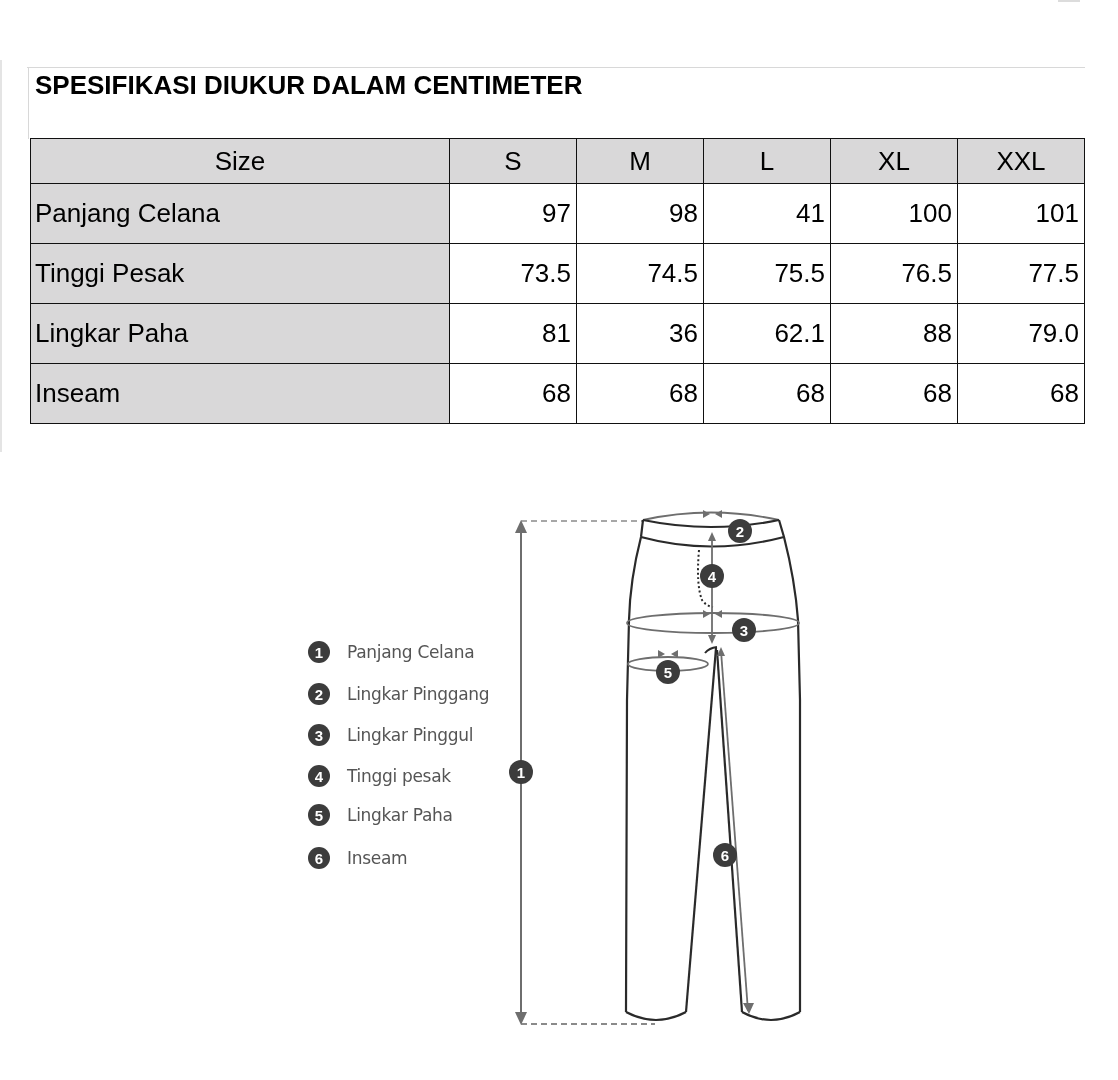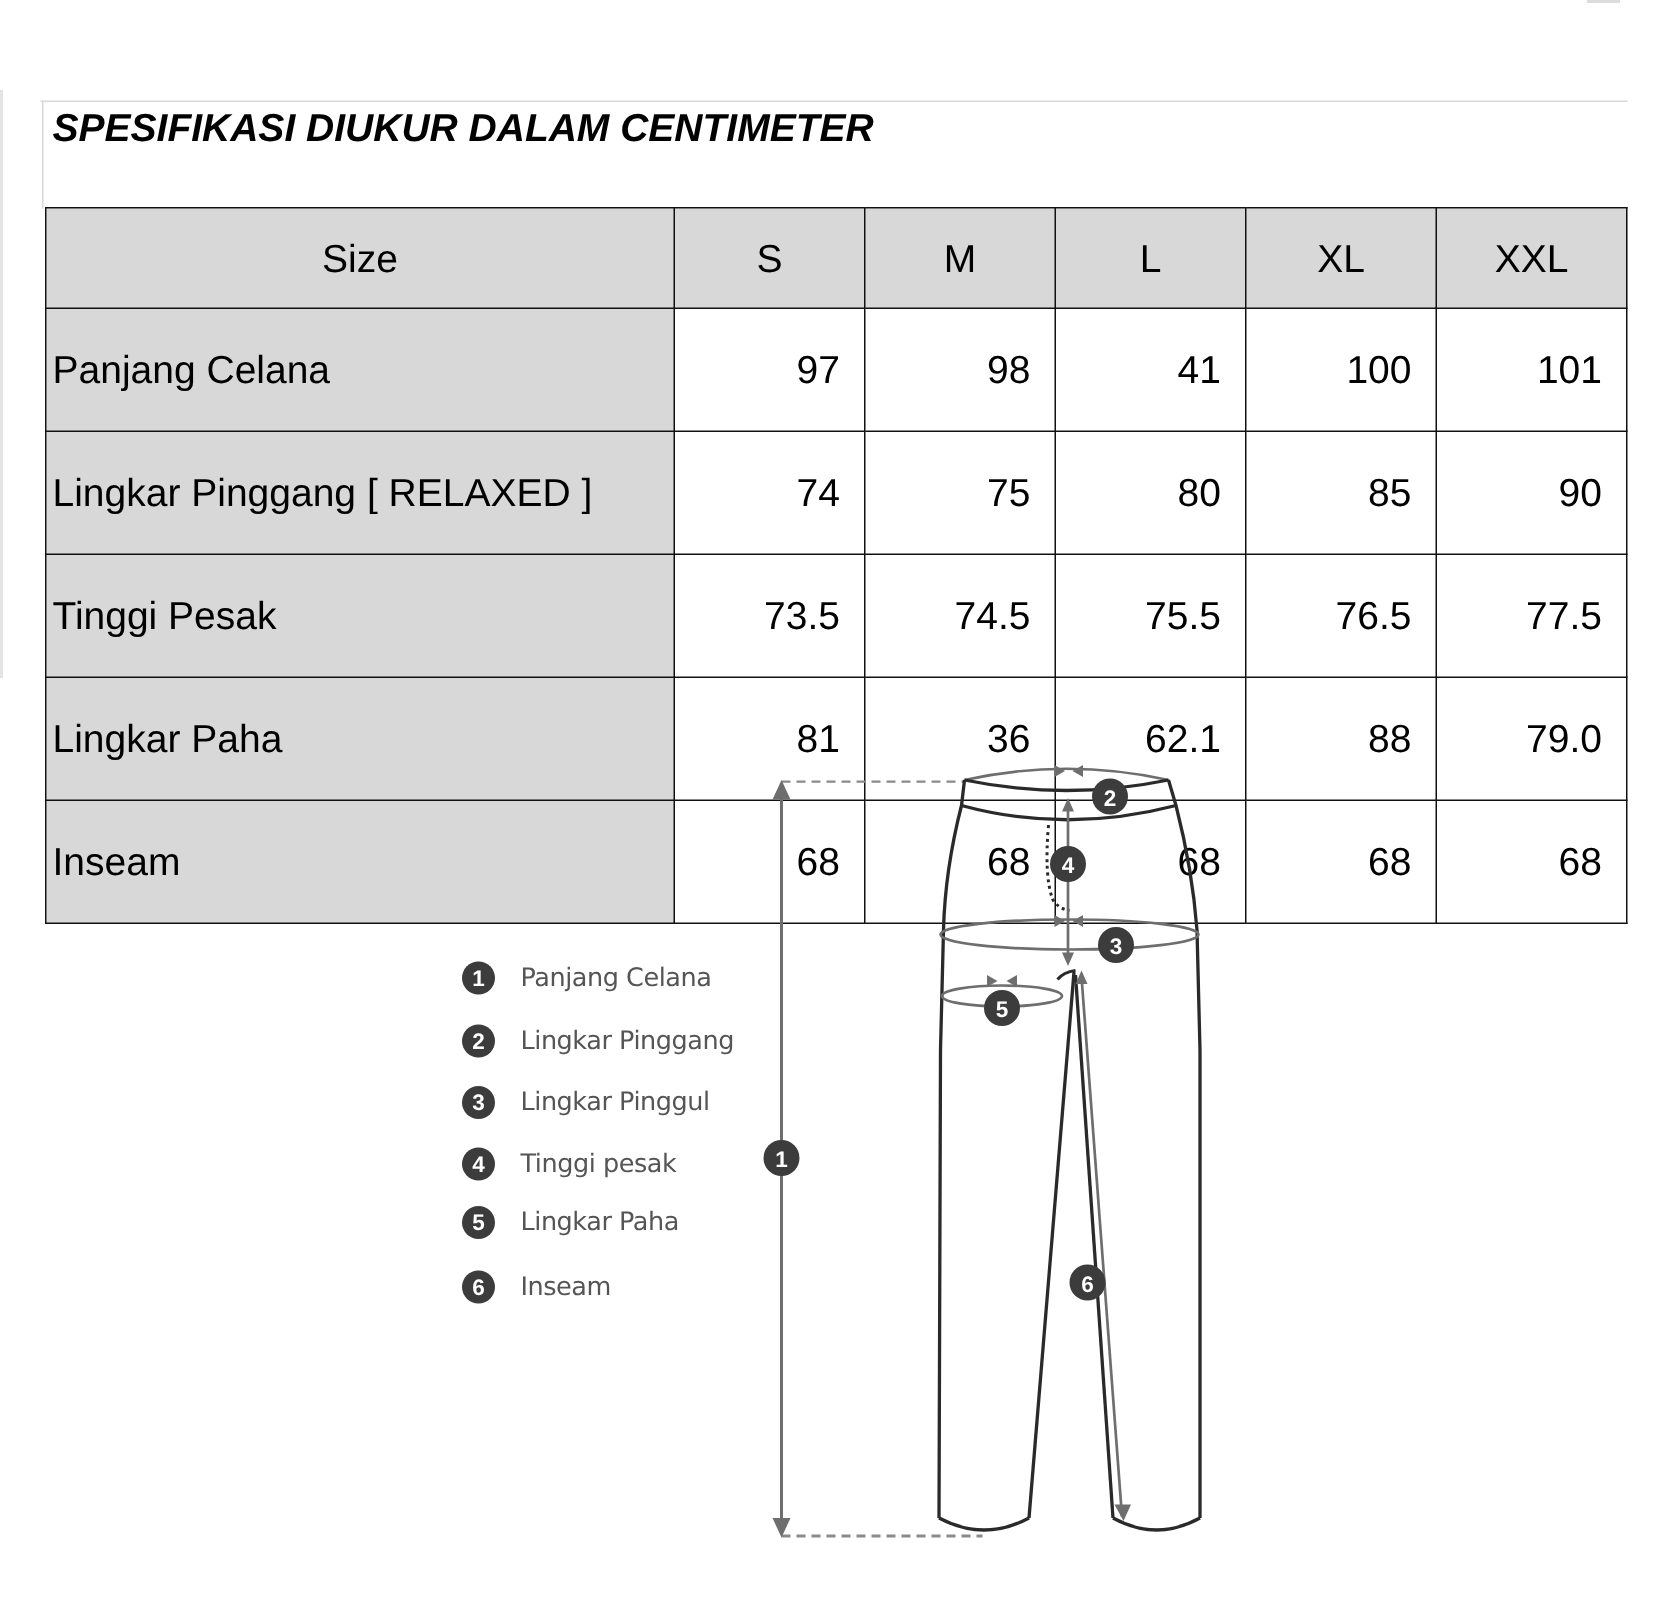--- a/index.html
+++ b/index.html
@@ -2,23 +2,23 @@
 <html><head>
 <meta charset="utf-8">
 <style>
   html, body { margin: 0; padding: 0; background: #ffffff; }
   body { width: 1118px; height: 1080px; position: relative; overflow: hidden;
          font-family: "Liberation Sans", sans-serif; color: #000; }
   .frame-top { position: absolute; left: 27px; top: 67px; width: 1058px; height: 1px; background: #d8d8d8; }
   .frame-left { position: absolute; left: 28px; top: 67px; width: 1px; height: 72px; background: #d8d8d8; }
   .edge-line { position: absolute; left: 0; top: 60px; width: 2px; height: 392px; background: #e4e4e4; }
   .corner-mark { position: absolute; left: 1058px; top: 0; width: 22px; height: 2px; background: #dcdcdc; }
-  .title { position: absolute; left: 35px; top: 70px; font-size: 26px; font-weight: bold; letter-spacing: 0px; white-space: nowrap; font-style: italic; }
+  .title { position: absolute; left: 35px; top: 70px; font-size: 26px; font-weight: bold; letter-spacing: 0px; white-space: nowrap; }
   table.spec { position: absolute; left: 30px; top: 138px; border-collapse: collapse; table-layout: fixed; }
-  table.spec td, table.spec th { border: 1.5px solid #111; padding: 16px; font-size: 26px; font-weight: normal; }
+  table.spec td, table.spec th { border: 1.5px solid #111; padding: 5px; font-size: 26px; font-weight: normal; }
   table.spec th { height: 34px; background: #d9d8d9; text-align: center; }
   table.spec td { height: 49px; text-align: right; background: #fff; }
   table.spec td.rowlabel { background: #d9d8d9; text-align: left; padding-left: 4px; white-space: nowrap; }
   .diagram { position: absolute; left: 0; top: 480px; width: 1118px; height: 600px; }
   .legend { position: absolute; left: 308px; top: 640px; }
   .legend-item { position: absolute; left: 0; height: 24px; display: flex; align-items: center; white-space: nowrap; }
   .legend-badge { width: 22px; height: 22px; border-radius: 50%; background: #3c3c3c; color: #fff;
                   font-size: 15px; font-weight: bold; display: flex; align-items: center; justify-content: center; }
   .legend-label { margin-left: 17px; font-size: 17px; color: #555; font-family: "DejaVu Sans", sans-serif; letter-spacing: -0.3px; }
   svg text { font-family: "Liberation Sans", sans-serif; font-weight: bold; }
@@ -55,28 +55,20 @@
   <tbody>
     <tr>
       <td class="rowlabel">Panjang Celana</td>
       <td>97</td>
       <td>98</td>
       <td>41</td>
       <td>100</td>
       <td>101</td>
     </tr>
     <tr>
-      <td class="rowlabel">Lingkar Pinggang [ RELAXED ]</td>
-      <td>74</td>
-      <td>75</td>
-      <td>80</td>
-      <td>85</td>
-      <td>90</td>
-    </tr>
-    <tr>
       <td class="rowlabel">Tinggi Pesak</td>
       <td>73.5</td>
       <td>74.5</td>
       <td>75.5</td>
       <td>76.5</td>
       <td>77.5</td>
     </tr>
     <tr>
       <td class="rowlabel">Lingkar Paha</td>
       <td>81</td>

